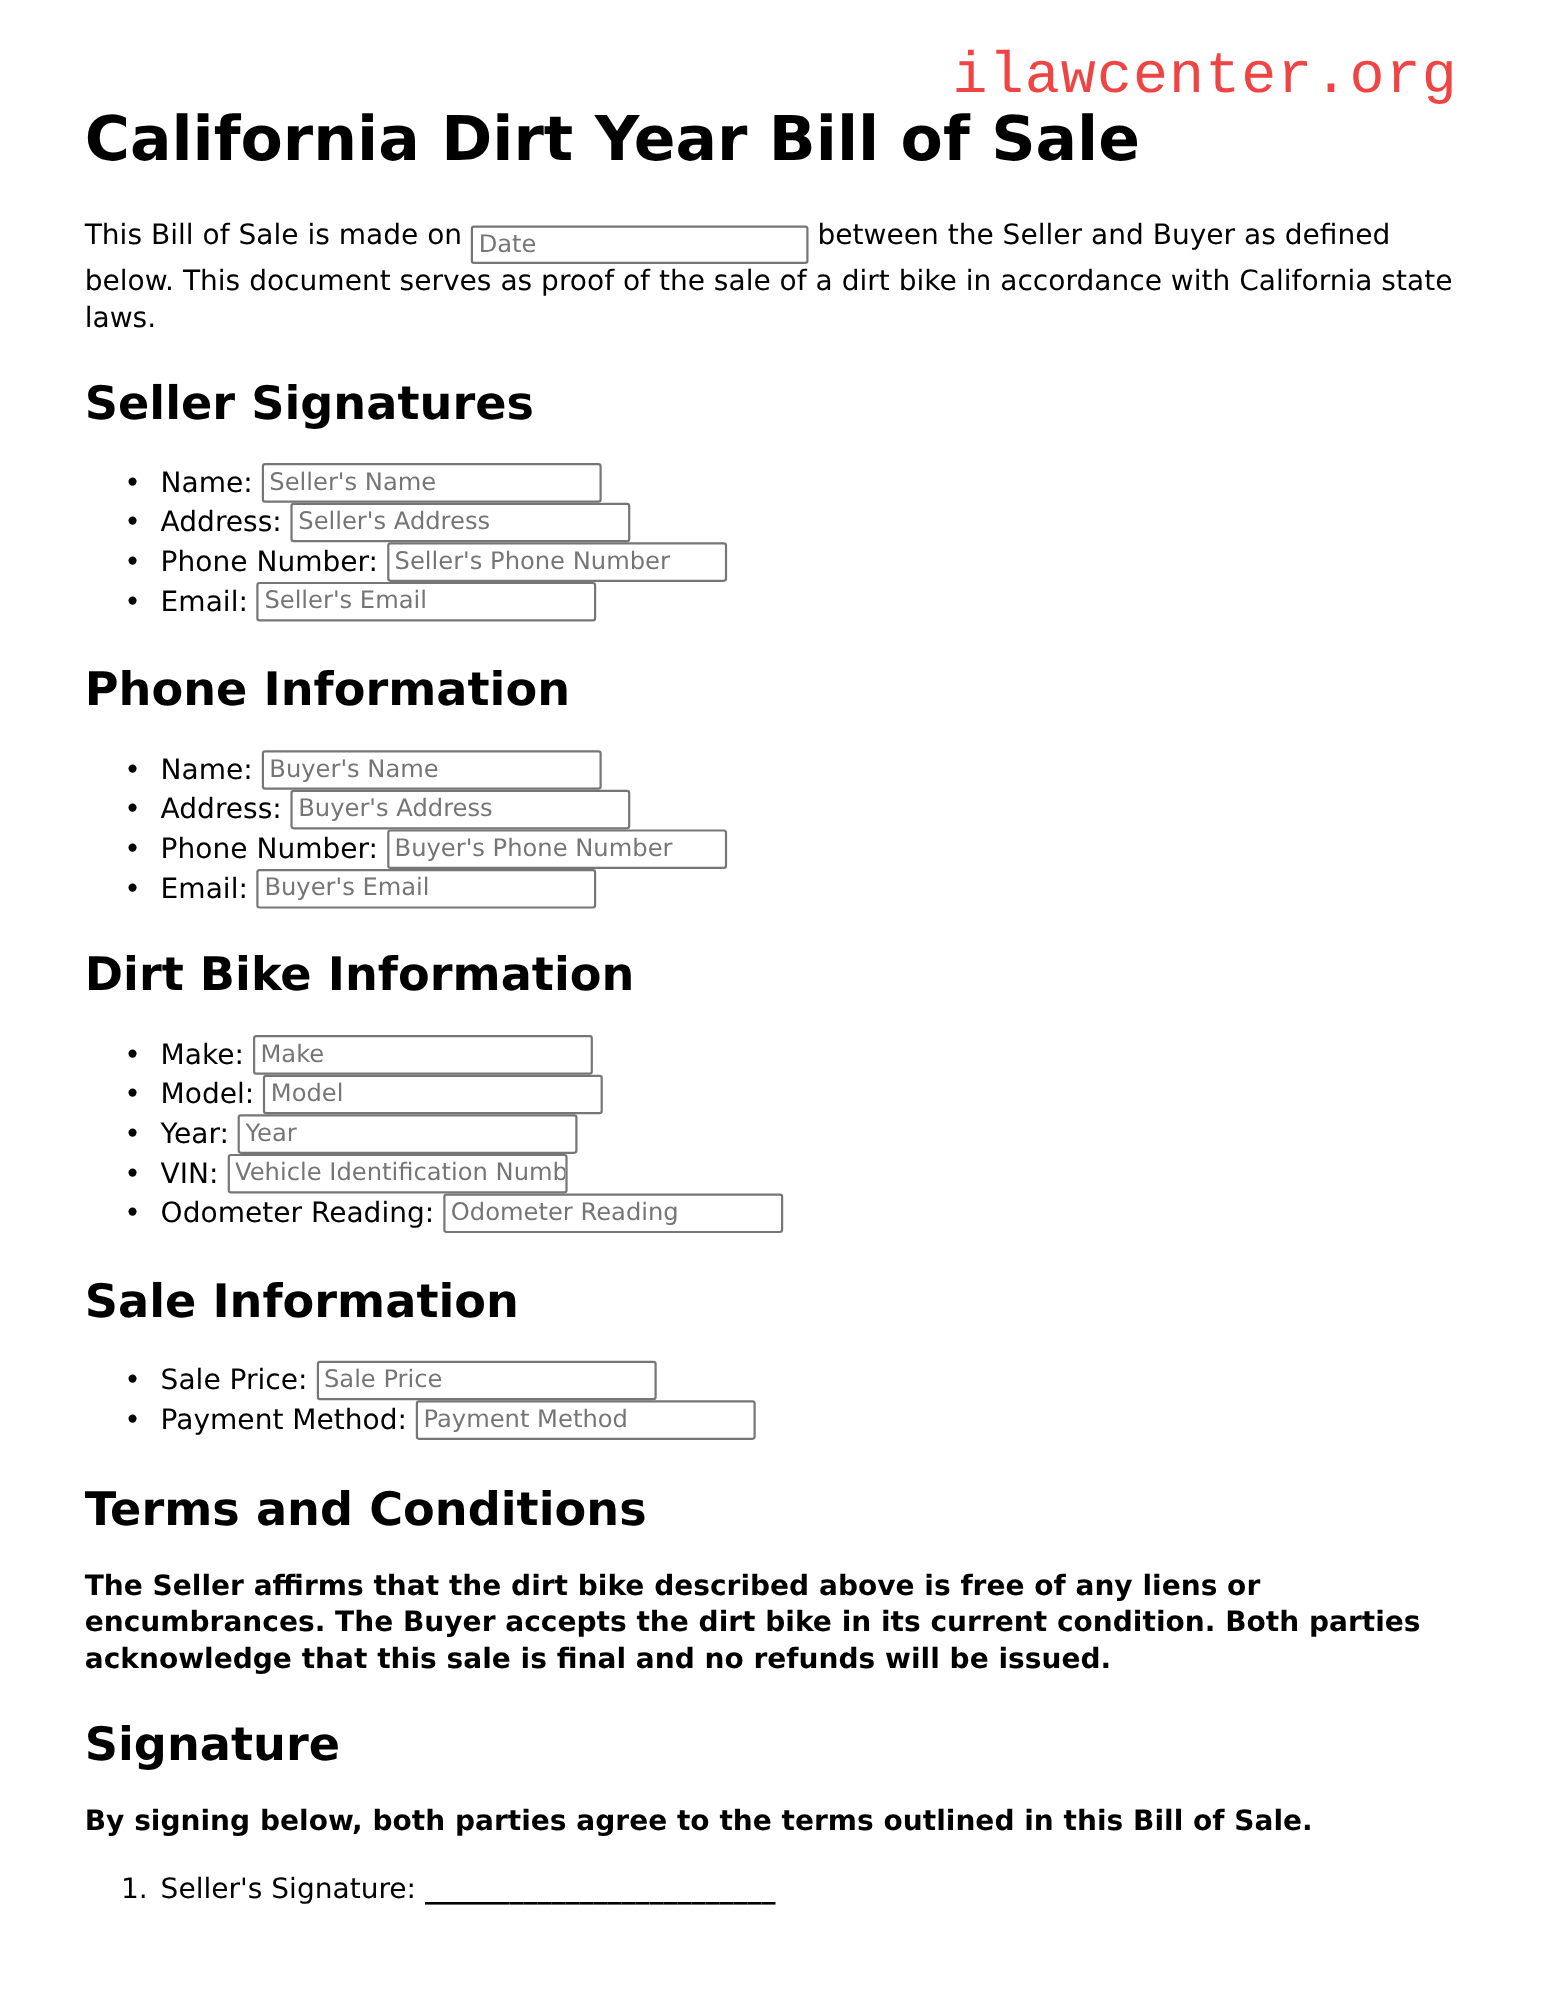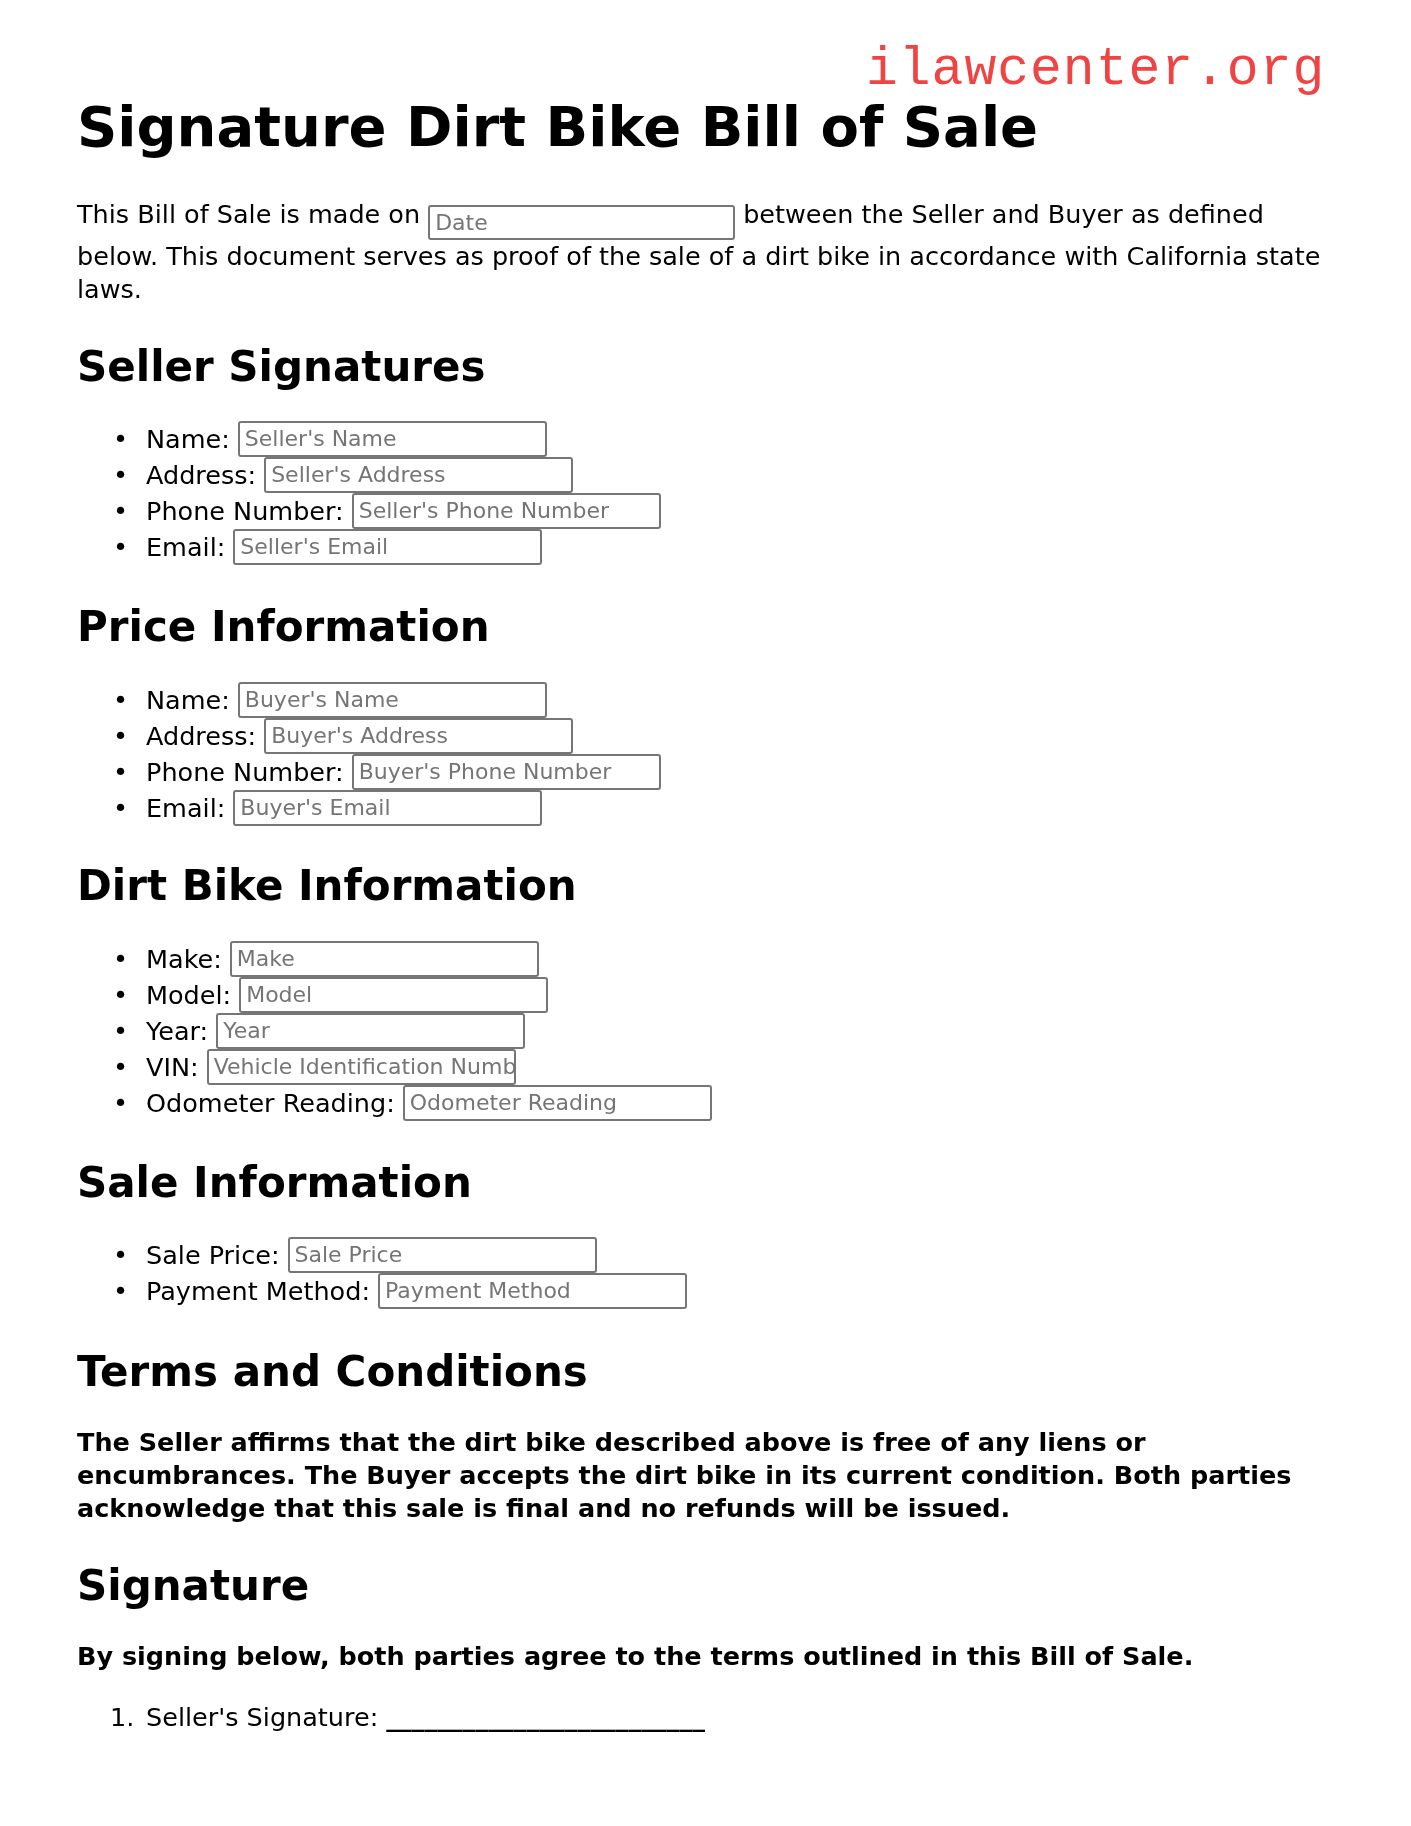--- a/index.html
+++ b/index.html
@@ -54,33 +54,33 @@
   }
   .sigline { font-weight: bold; letter-spacing: 0; }
 </style>
 </head>
 <body>
 
 <div class="watermark">ilawcenter.org</div>
 
 <div class="page">
 
-  <h1>Signature Dirt Bike Bill of Sale</h1>
+  <h1>California Dirt Year Bill of Sale</h1>
 
   <p class="intro"><span>This Bill of Sale is made on</span><input class="field inline" type="text" style="width: 298px;" placeholder="Date"><span>between the Seller and Buyer as defined below. This document serves as proof of the sale of a dirt bike in accordance with California state laws.</span></p>
 
   <h2 style="top:346px">Seller Signatures</h2>
   <ul class="fields" style="top:421px">
     <li><span class="bullet">•</span><span class="label">Name:</span><input class="field" type="text" placeholder="Seller's Name" style=""></li>
     <li><span class="bullet">•</span><span class="label">Address:</span><input class="field" type="text" placeholder="Seller's Address" style=""></li>
     <li><span class="bullet">•</span><span class="label">Phone Number:</span><input class="field" type="text" placeholder="Seller's Phone Number" style=""></li>
     <li><span class="bullet">•</span><span class="label">Email:</span><input class="field" type="text" placeholder="Seller's Email" style=""></li>
   </ul>
 
-  <h2 style="top:606px">Price Information</h2>
+  <h2 style="top:606px">Phone Information</h2>
   <ul class="fields" style="top:682px">
     <li><span class="bullet">•</span><span class="label">Name:</span><input class="field" type="text" placeholder="Buyer's Name" style=""></li>
     <li><span class="bullet">•</span><span class="label">Address:</span><input class="field" type="text" placeholder="Buyer's Address" style=""></li>
     <li><span class="bullet">•</span><span class="label">Phone Number:</span><input class="field" type="text" placeholder="Buyer's Phone Number" style=""></li>
     <li><span class="bullet">•</span><span class="label">Email:</span><input class="field" type="text" placeholder="Buyer's Email" style=""></li>
   </ul>
 
   <h2 style="top:865px">Dirt Bike Information</h2>
   <ul class="fields" style="top:941px">
     <li><span class="bullet">•</span><span class="label">Make:</span><input class="field" type="text" placeholder="Make" style=""></li>

